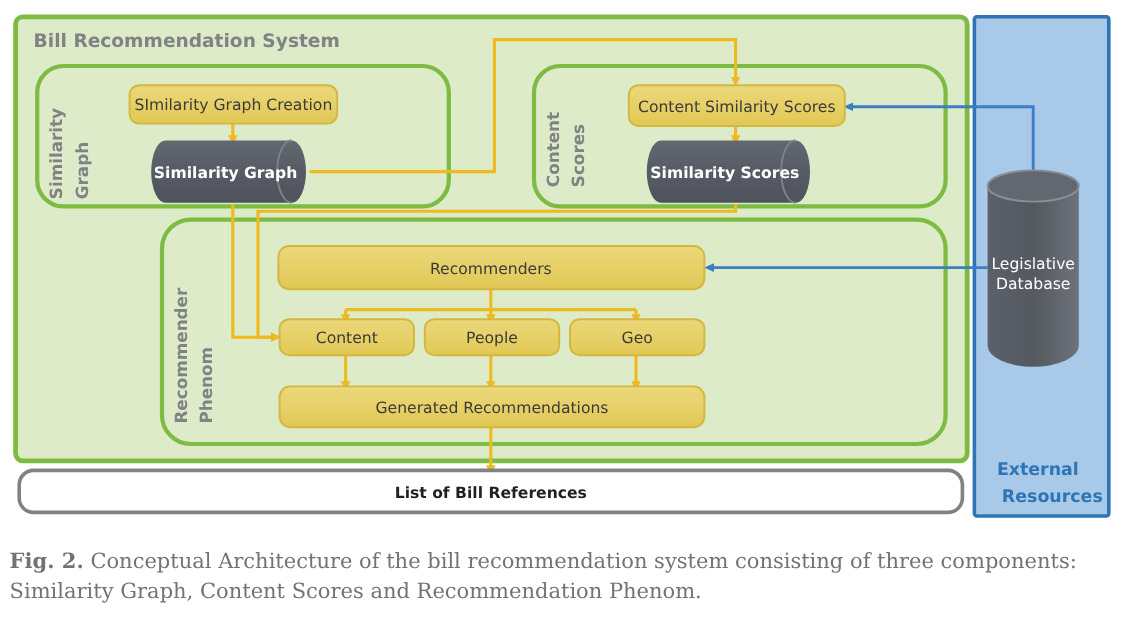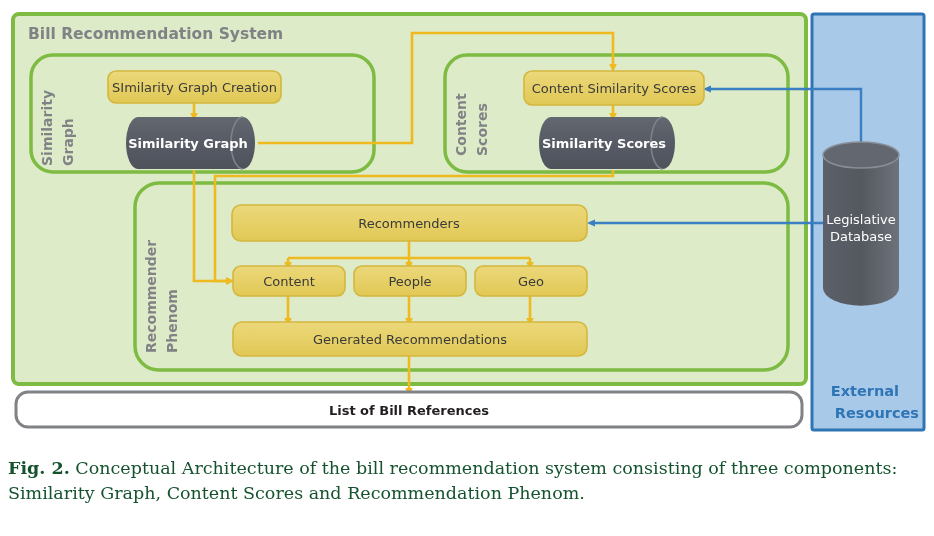--- a/index.html
+++ b/index.html
@@ -1,21 +1,21 @@
 <!DOCTYPE html>
 <html><head>
 <meta charset="utf-8">
 <style>
   html,body{margin:0;padding:0;background:#ffffff;}
   body{width:934px;height:536px;font-family:"DejaVu Sans","Liberation Sans",sans-serif;}
   #page{position:relative;width:934px;height:536px;overflow:hidden;}
   #figure{position:absolute;left:0;top:0;width:934px;height:448px;}
   #caption{position:absolute;left:8px;top:456px;width:918px;
            font-family:"DejaVu Serif","Liberation Serif",serif;
-           font-size:17.5px;line-height:1.42;color:#14532d;}
+           font-size:17.5px;line-height:1.42;color:#737373;}
   #caption .figlabel{font-weight:bold;}
   svg{display:block;}
   .nodelabel{font-family:"DejaVu Sans","Liberation Sans",sans-serif;}
 </style>
 </head>
 <body>
 
 <div id="page">
 
   <svg id="figure" viewBox="0 0 934 448" width="934" height="448">

